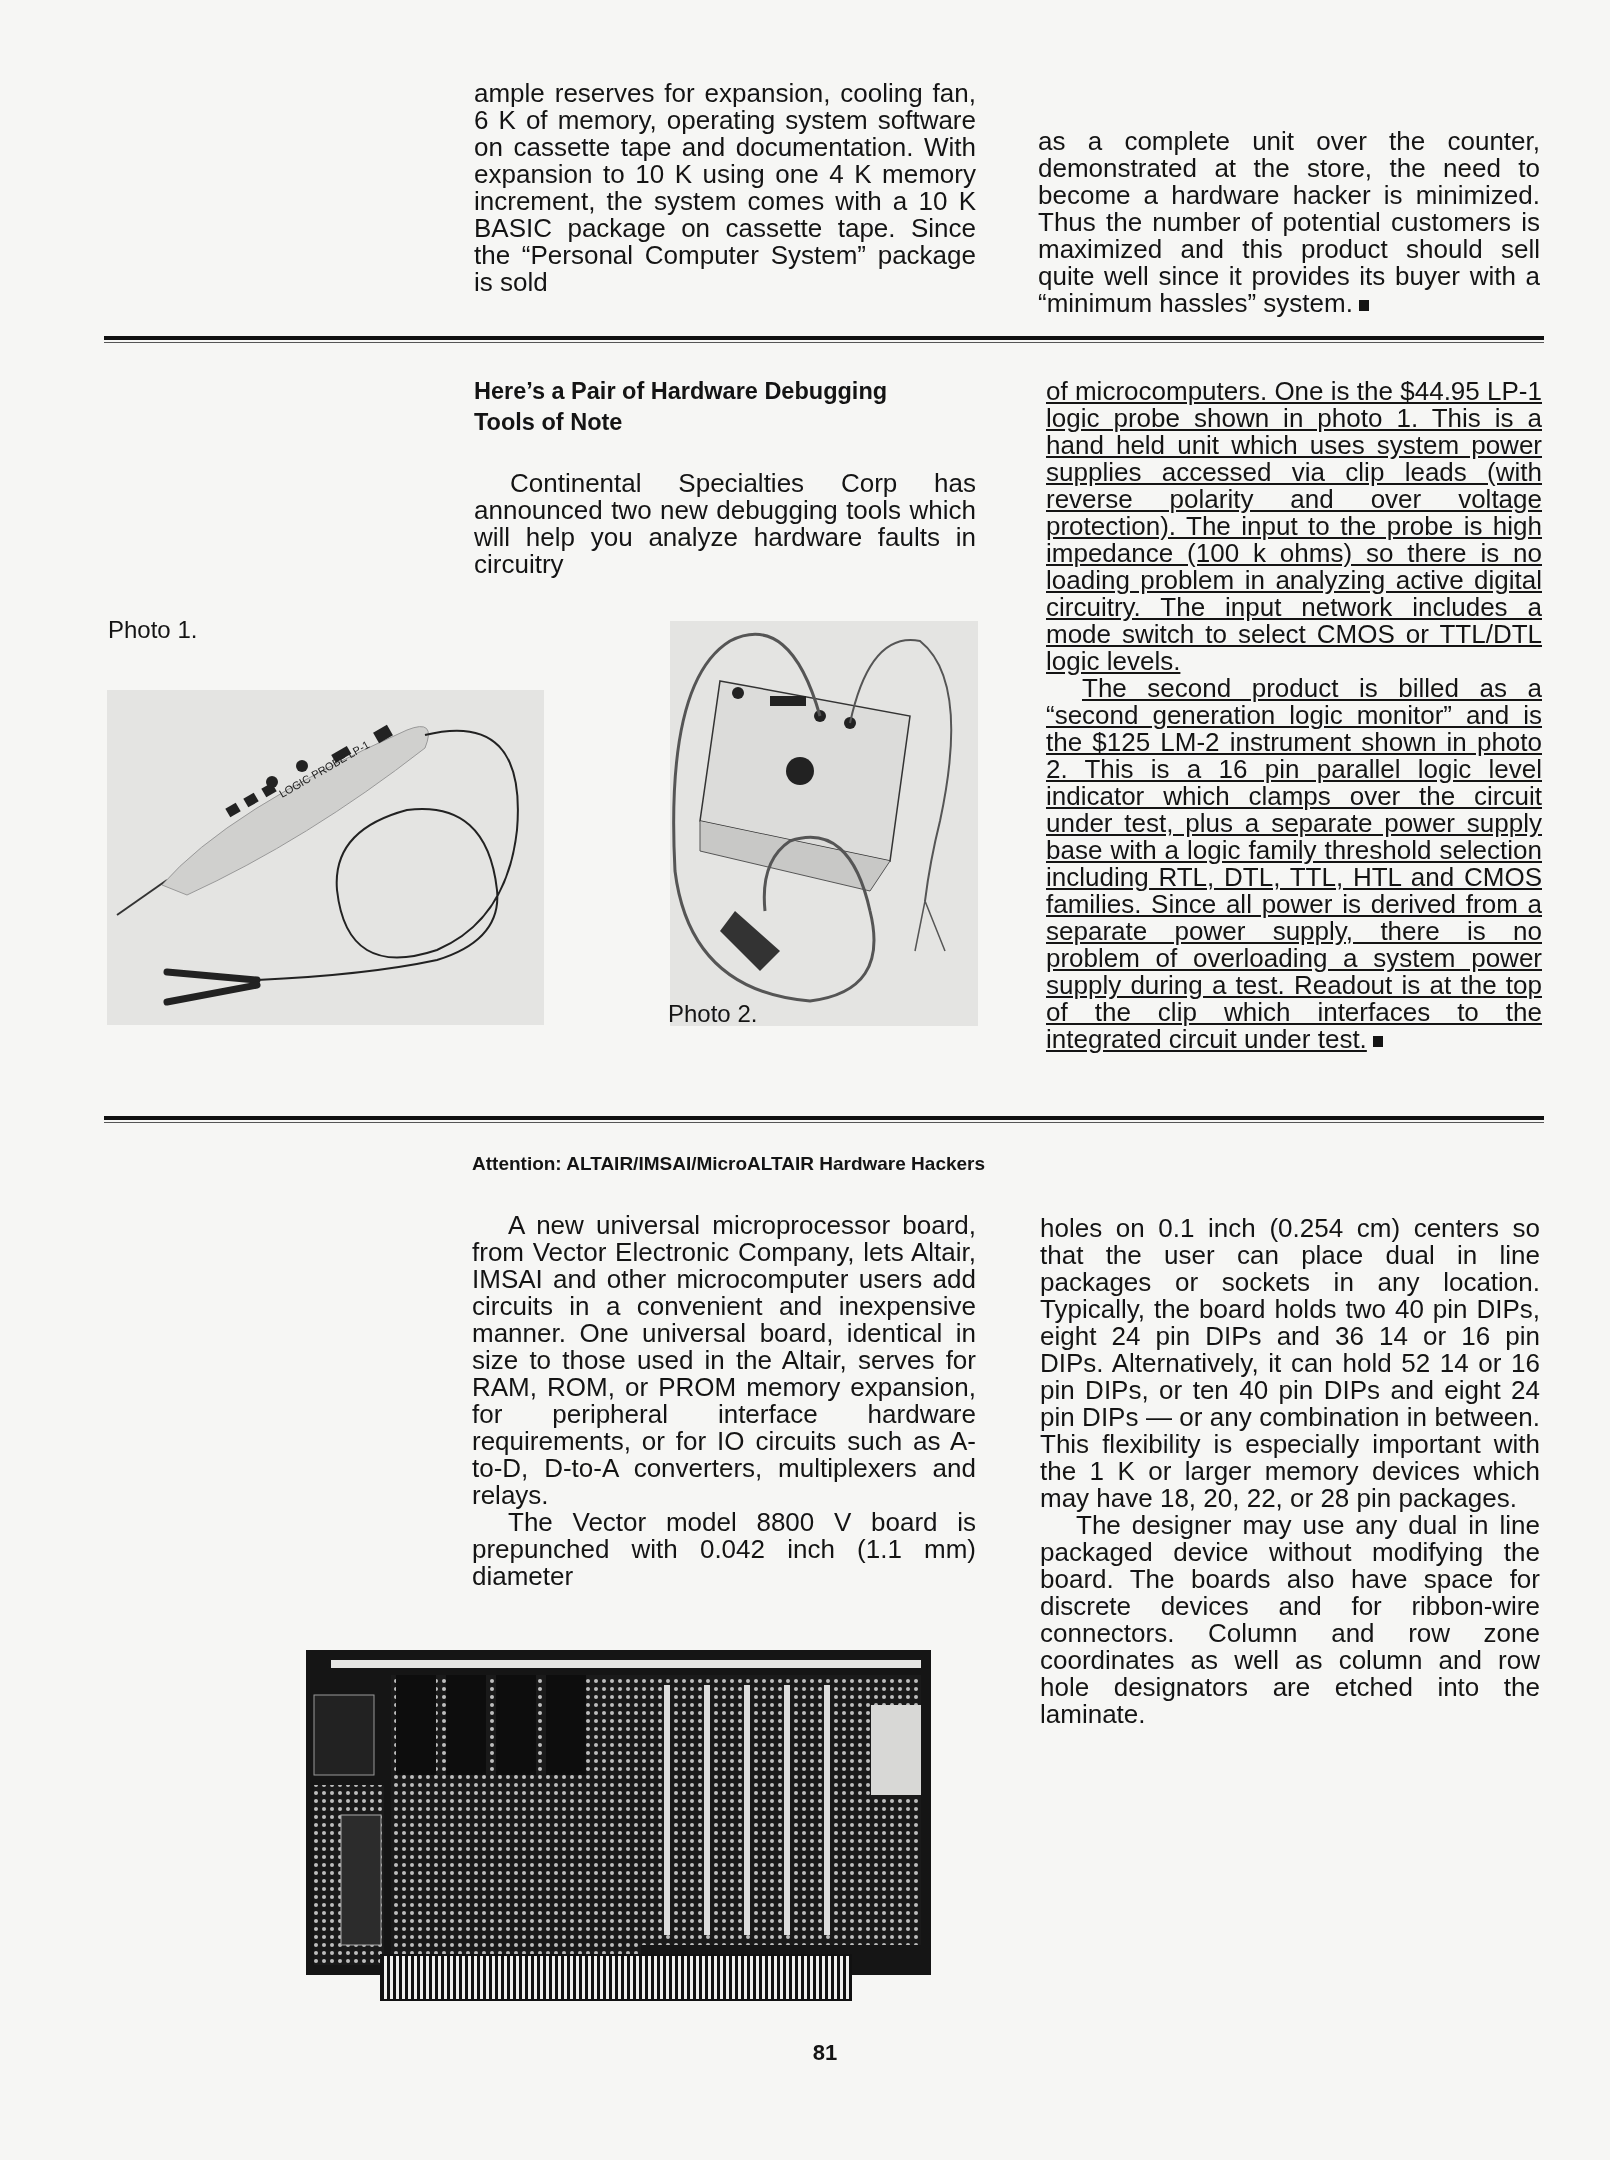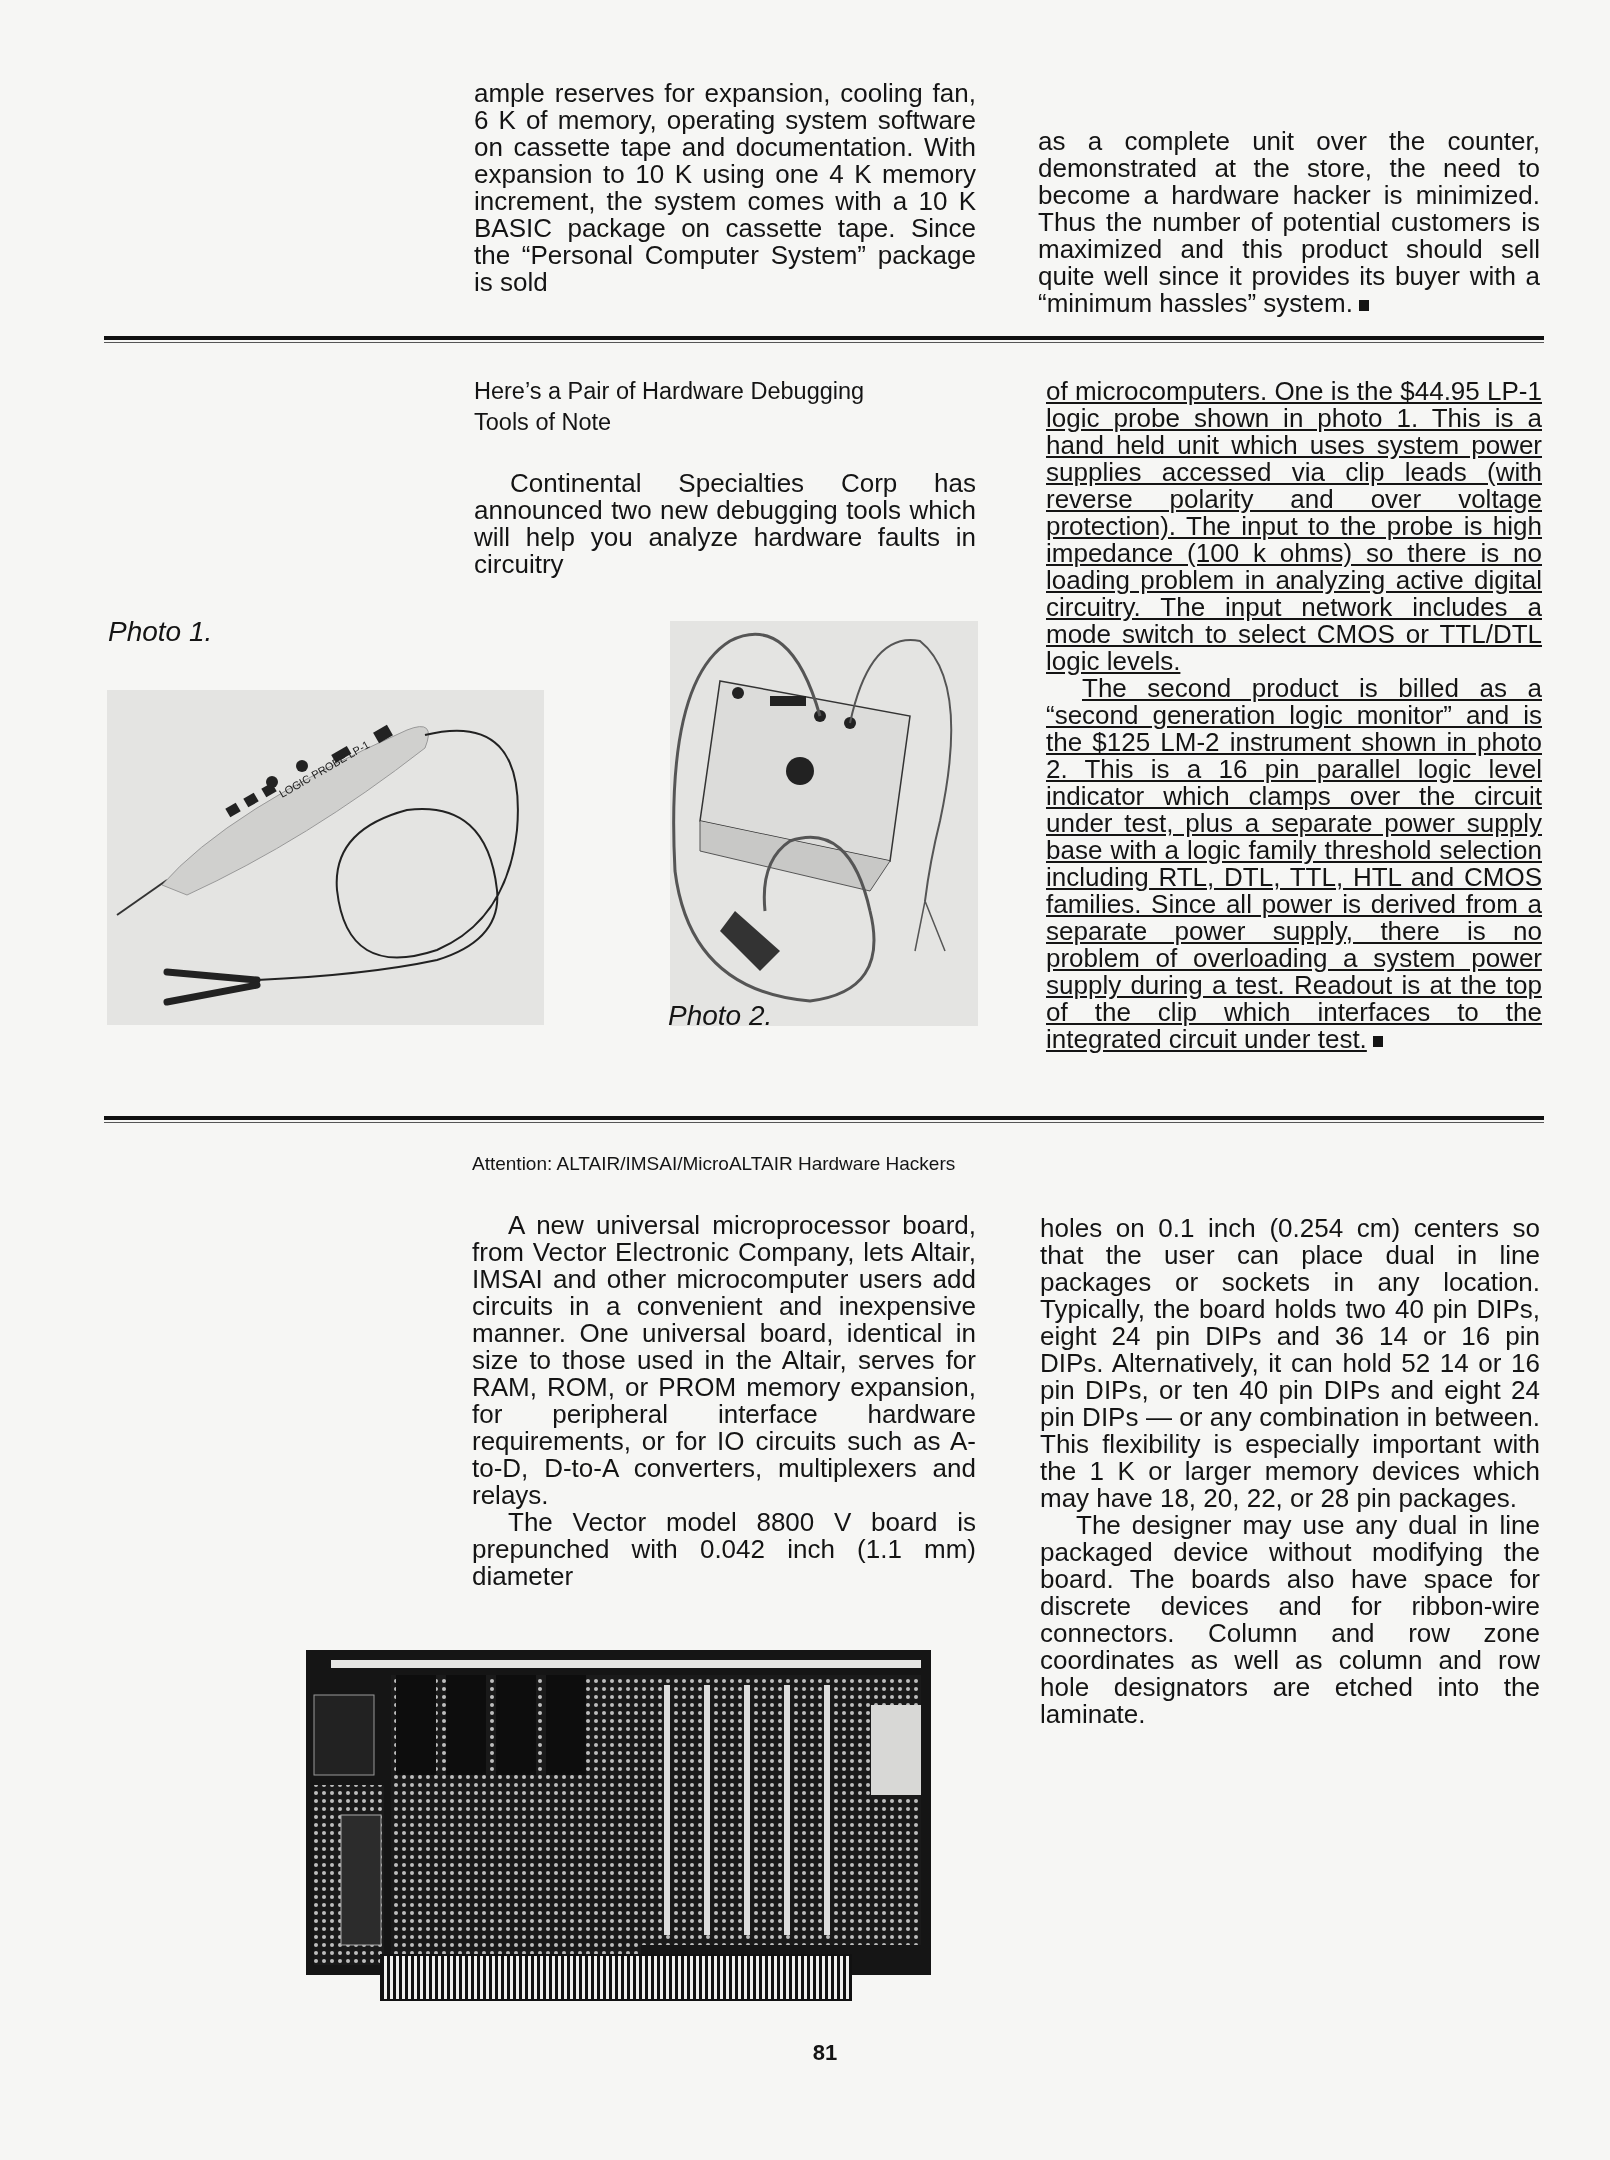--- a/index.html
+++ b/index.html
@@ -4,22 +4,22 @@
 <style>
   html, body { margin:0; padding:0; }
   body { width:1610px; height:2160px; background:#f6f6f4; position:relative; overflow:hidden;
          font-family:"Liberation Sans", sans-serif; color:#141414; }
   .col { position:absolute; font-size:26px; line-height:27px; text-align:justify; }
   .col p { margin:0; }
   .col p.ind { text-indent:36px; }
   .end { display:inline-block; width:10px; height:11px; background:#141414; margin-left:6px; vertical-align:1px; }
   .rule { position:absolute; left:104px; width:1440px; height:4px; background:#111; }
   .rule::after { content:""; position:absolute; left:0; right:0; top:6px; height:1px; background:#555; }
-  .headline { position:absolute; font-size:23.5px; line-height:31px; font-weight:normal; }
-  .caption { position:absolute; font-style:italic; font-size:28px; }
+  .headline { position:absolute; font-size:23.5px; line-height:31px; font-weight:bold; }
+  .caption { position:absolute; font-size:24px; }
   .photo { position:absolute; background:#e4e4e2; }
   .pagenum { position:absolute; left:805px; top:2040px; width:40px; text-align:center; font-weight:bold; font-size:22px; }
 </style>
 </head>
 <body>
 
 <div class="col" style="left:474px; top:80px; width:502px;">
   <p>ample reserves for expansion, cooling fan, 6 K of memory, operating system software on cassette tape and documentation. With expansion to 10 K using one 4 K memory increment, the system comes with a 10 K BASIC package on cassette tape. Since the “Personal Computer System” package is sold</p>
 </div>
 <div class="col" style="left:1038px; top:80px; width:502px;margin-top:48px;">

